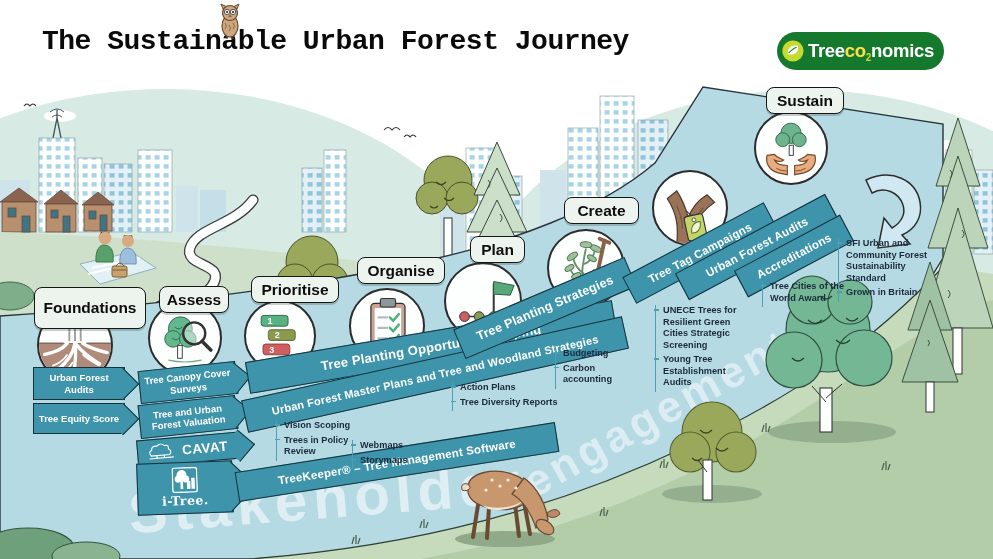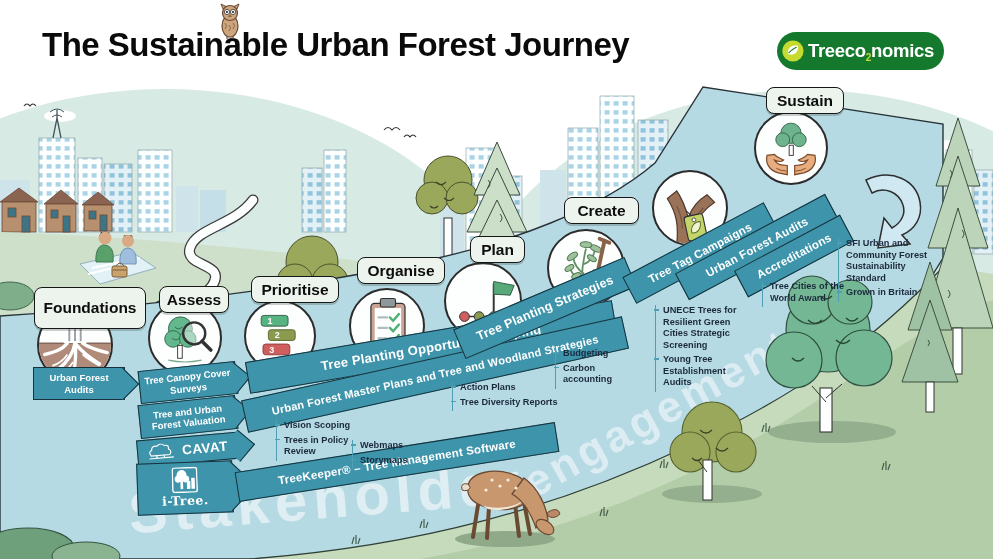--- a/index.html
+++ b/index.html
@@ -25,22 +25,22 @@
   
   .ribbon{position:absolute;z-index:4;background:#3e94aa;border:1.5px solid #17323c;color:#fff;font-weight:bold;
     display:flex;align-items:center;justify-content:center;letter-spacing:.2px;box-sizing:border-box;white-space:nowrap;}
   
   .note{position:absolute;z-index:5;color:#1c2a3e;font-weight:bold;font-size:9.2px;line-height:1.25;
     border-left:1.6px solid #4f9fb4;padding-left:7px;}
   .note .item{position:relative;margin-bottom:3px;}
   .note .item::before{content:'';position:absolute;left:-8.6px;top:4px;width:5px;height:1.6px;background:#4f9fb4;}
   
   .wm{position:absolute;z-index:1;font-weight:bold;color:rgba(255,255,255,.55);white-space:nowrap;}
-  #title{position:absolute;z-index:7;left:42px;top:26px;font-size:33px;font-weight:bold;color:#0a0a0a;
-    letter-spacing:-0.5px;}
+  #title{position:absolute;z-index:7;left:42px;top:26px;font-size:28px;font-weight:bold;color:#0a0a0a;
+    letter-spacing:-0.5px;font-family:Liberation Mono, monospace;}
   .itree-word{font-family:"DejaVu Serif",serif;font-size:12.5px;color:#fff;letter-spacing:.5px;}
 </style>
 </head>
 <body>
 
 <div id="poster">
 
   <svg class="abs" style="left:0;top:0;" width="993" height="559" viewBox="0 0 993 559">
     <defs>
       <pattern id="win" width="9" height="9" patternUnits="userSpaceOnUse">
@@ -256,21 +256,21 @@
     <path d="M13,11 l-2,3 h4 Z" fill="#8a6a3a"></path>
   </svg>
 
   <div class="abs" style="left:777px;top:32px;width:167px;height:38px;background:#15792d;border-radius:19px;display:flex;align-items:center;padding:0 10px 0 5px;box-sizing:border-box;z-index:7;">
     <svg width="30" height="30" viewBox="0 0 30 30">
       <circle cx="15" cy="15" r="14.5" fill="#c6da2f"></circle>
       <path d="M8,19 C7,11 14,6 22,8 C23,16 17,22 8,19 Z" fill="#fff"></path>
       <path d="M9,18 C13,14 17,11 20,10" stroke="#15792d" stroke-width="1.4" fill="none"></path>
     </svg>
     <div style="color:#fff;font-weight:bold;font-size:18.5px;letter-spacing:-0.3px;margin-left:4px;">
-      <span>Tree</span><span style="color:#ffffff">co</span><span style="color:#c6da2f;font-size:10px;vertical-align:-4px;">2</span><span>nomics</span>
+      <span>Tree</span><span style="color:#fde047">co</span><span style="color:#c6da2f;font-size:10px;vertical-align:-4px;">2</span><span>nomics</span>
     </div>
   </div>
 
   <div class="stage-circle" style="left:37px;top:307px;width:76px;height:76px;">
     <svg width="100%" height="100%" viewBox="0 0 76 76">
       <rect x="0" y="36" width="76" height="40" fill="#b08b7a"></rect>
       <line x1="0" y1="36" x2="76" y2="36" stroke="#5a4438" stroke-width="1"></line>
       <rect x="26" y="0" width="24" height="36" fill="#fff"></rect>
       <path d="M32,0 V34 M38,0 V34 M44,0 V34" stroke="#9aa0a3" stroke-width="2"></path>
       <g stroke="#fff" stroke-width="3.5" fill="none" stroke-linecap="round">
@@ -386,20 +386,23 @@
   <div class="stage-label" style="left:146px;top:286px;width:70px;height:27px;font-size:15.5px;">Assess</div>
   <div class="stage-label" style="left:238px;top:276px;width:88px;height:27px;font-size:15.5px;">Prioritise</div>
   <div class="stage-label" style="left:344px;top:257px;width:88px;height:27px;font-size:15.5px;">Organise</div>
   <div class="stage-label" style="left:457px;top:236px;width:55px;height:27px;font-size:15.5px;">Plan</div>
   <div class="stage-label" style="left:551px;top:197px;width:75px;height:27px;font-size:15.5px;">Create</div>
   <div class="stage-label" style="left:753px;top:87px;width:78px;height:27px;font-size:15.5px;">Sustain</div>
 
   <div class="chip tip33" style="left:33px;top:367px;width:92px;height:33px;font-size:9.5px;">
     <span class="txt">Urban Forest Audits</span>
     </div>
+  <div class="chip tip33" style="left:33px;top:403px;width:92px;height:31px;font-size:9.5px;">
+    <span class="txt">Tree Equity Score</span>
+    </div>
   <div class="chip tip33" style="left:139px;top:366px;width:98px;height:33px;font-size:9.5px;transform:rotate(-6deg);">
     <span class="txt">Tree Canopy Cover Surveys</span>
     </div>
   <div class="chip tip33" style="left:139px;top:400px;width:98px;height:34px;font-size:9.5px;transform:rotate(-6deg);">
     <span class="txt">Tree and Urban Forest Valuation</span>
     </div>
   <div class="chip tip33" style="left:137px;top:436px;width:104px;height:27px;font-size:13.5px;letter-spacing:.5px;transform:rotate(-5deg);gap:4px;">
     <svg width="28" height="17" viewBox="0 0 30 17" style="position:relative;z-index:1;">
       <path d="M3,12 Q0,7 4,6 Q4,1 10,2 Q14,-2 18,2 Q23,1 22,6 Q26,8 23,12 Z" fill="none" stroke="#fff" stroke-width="1.2"></path>
       <path d="M9,12 v3 M17,12 v3 M1,15 h26" stroke="#fff" stroke-width="1.2" fill="none"></path>

